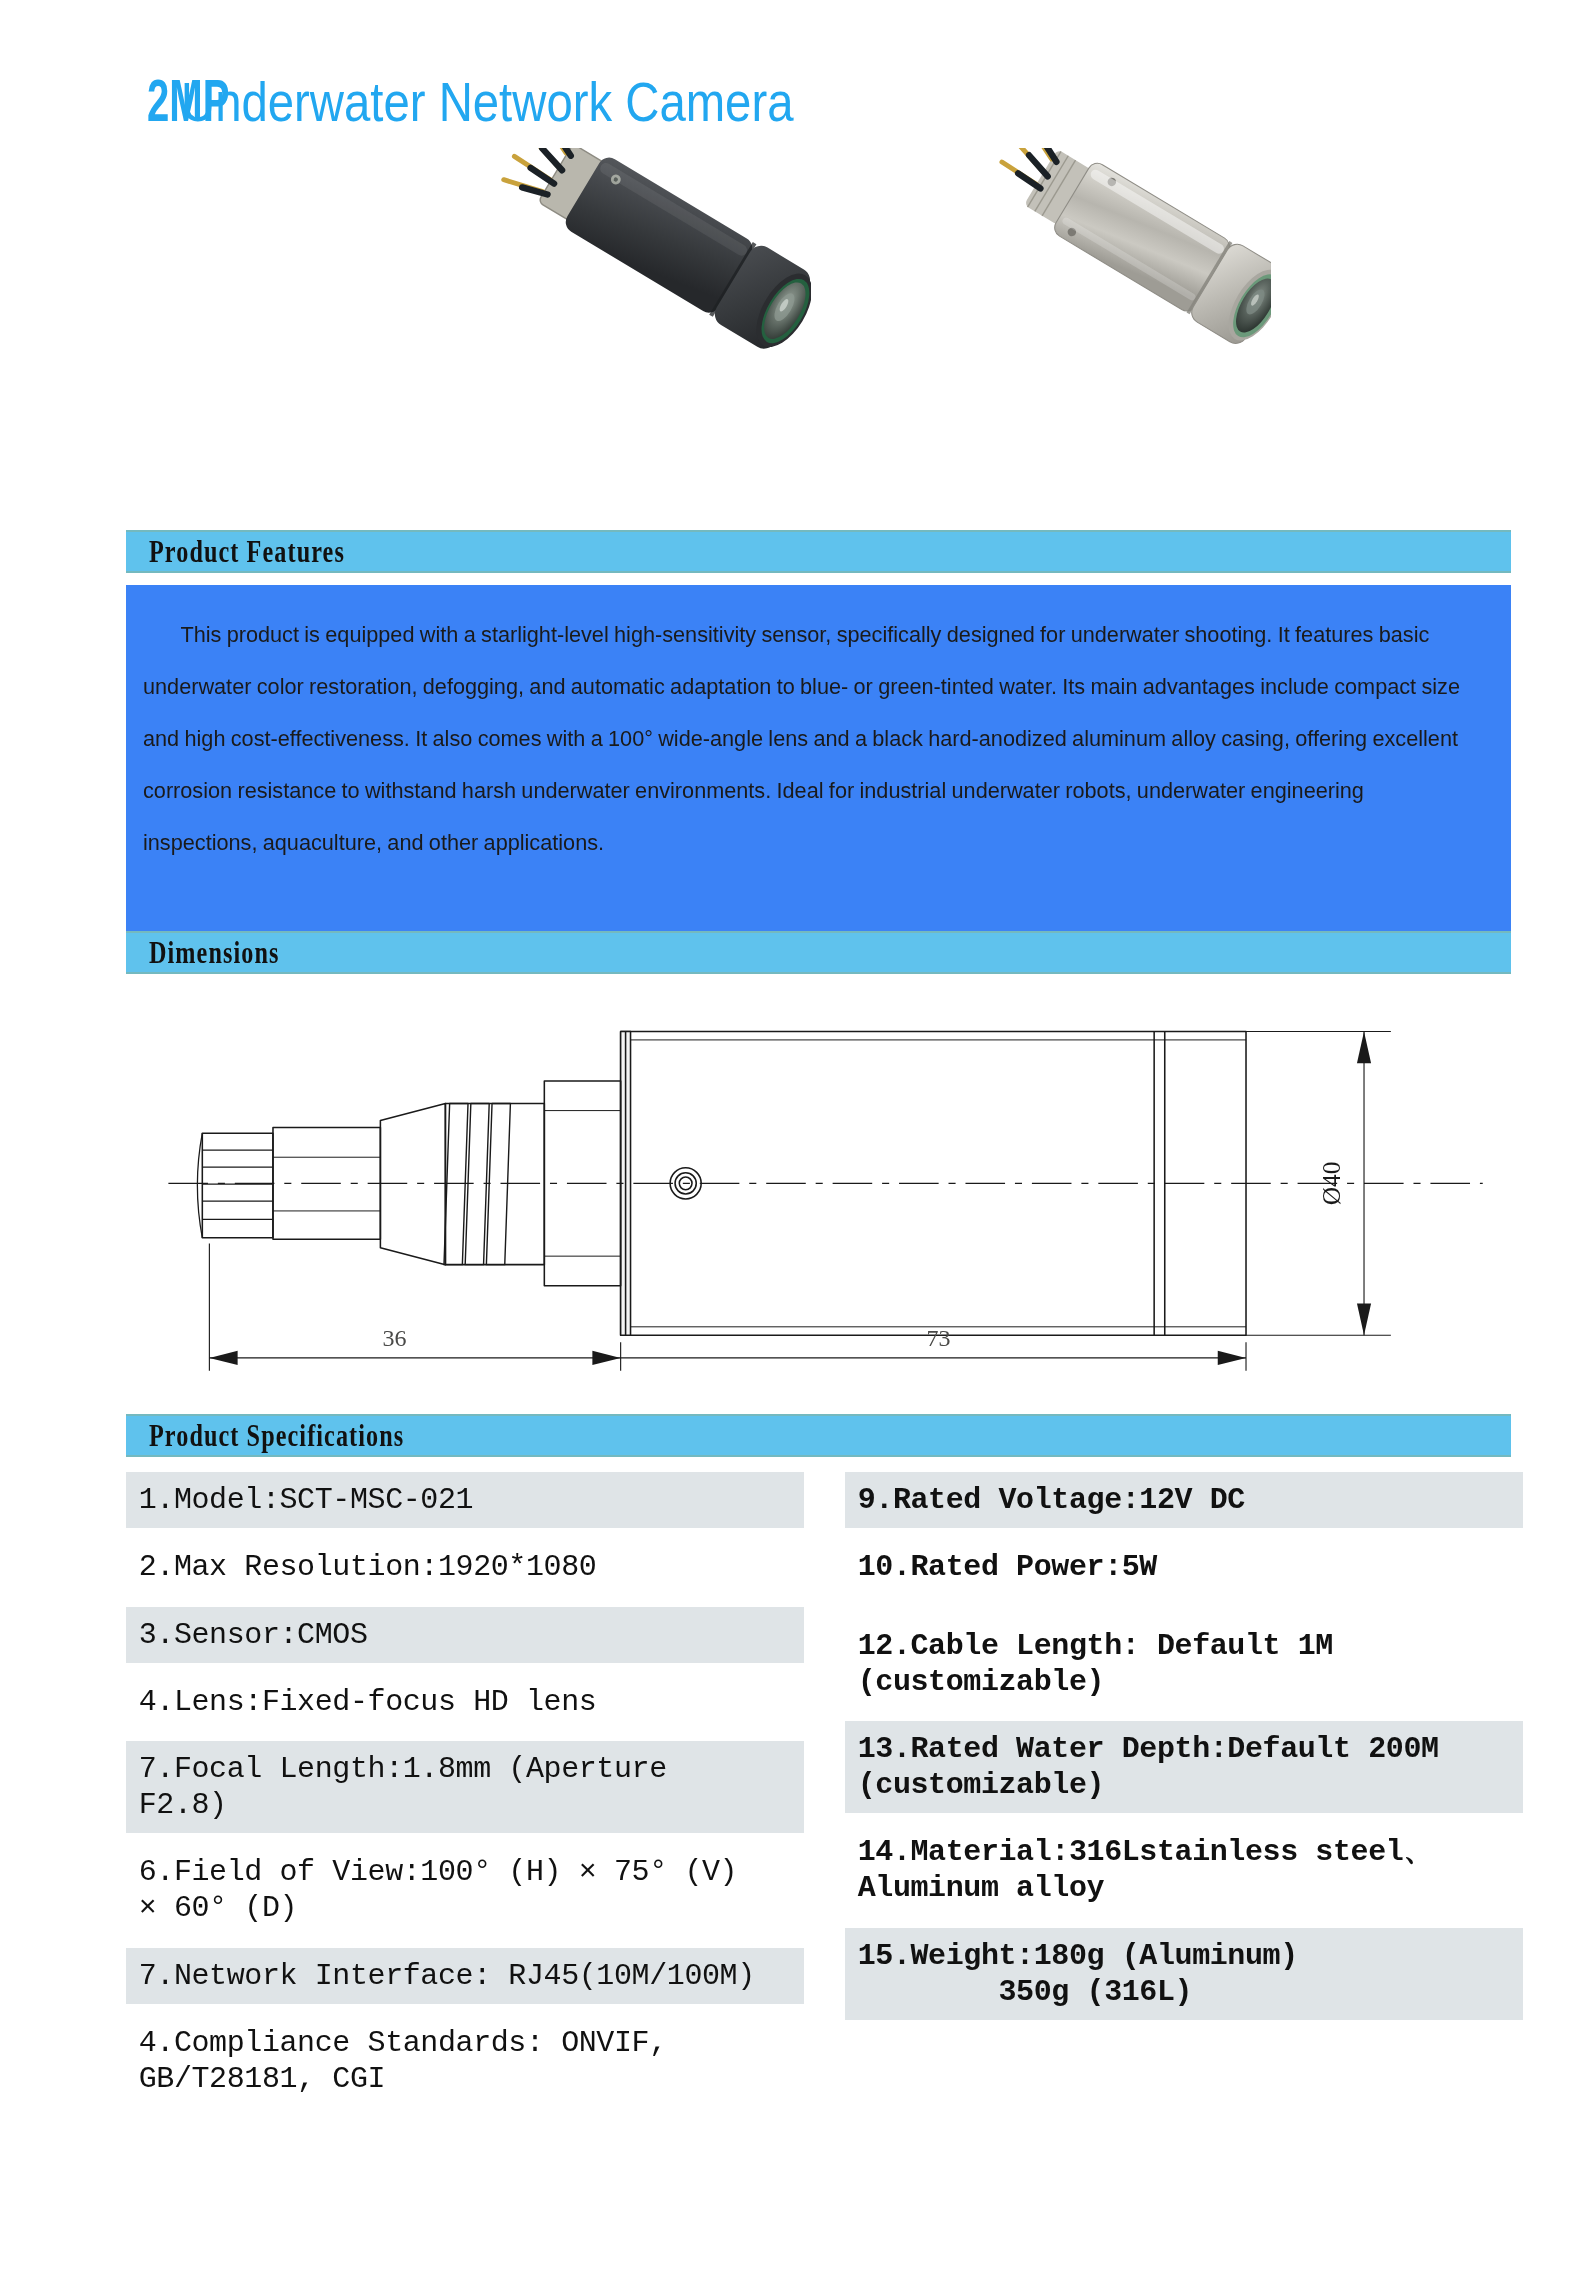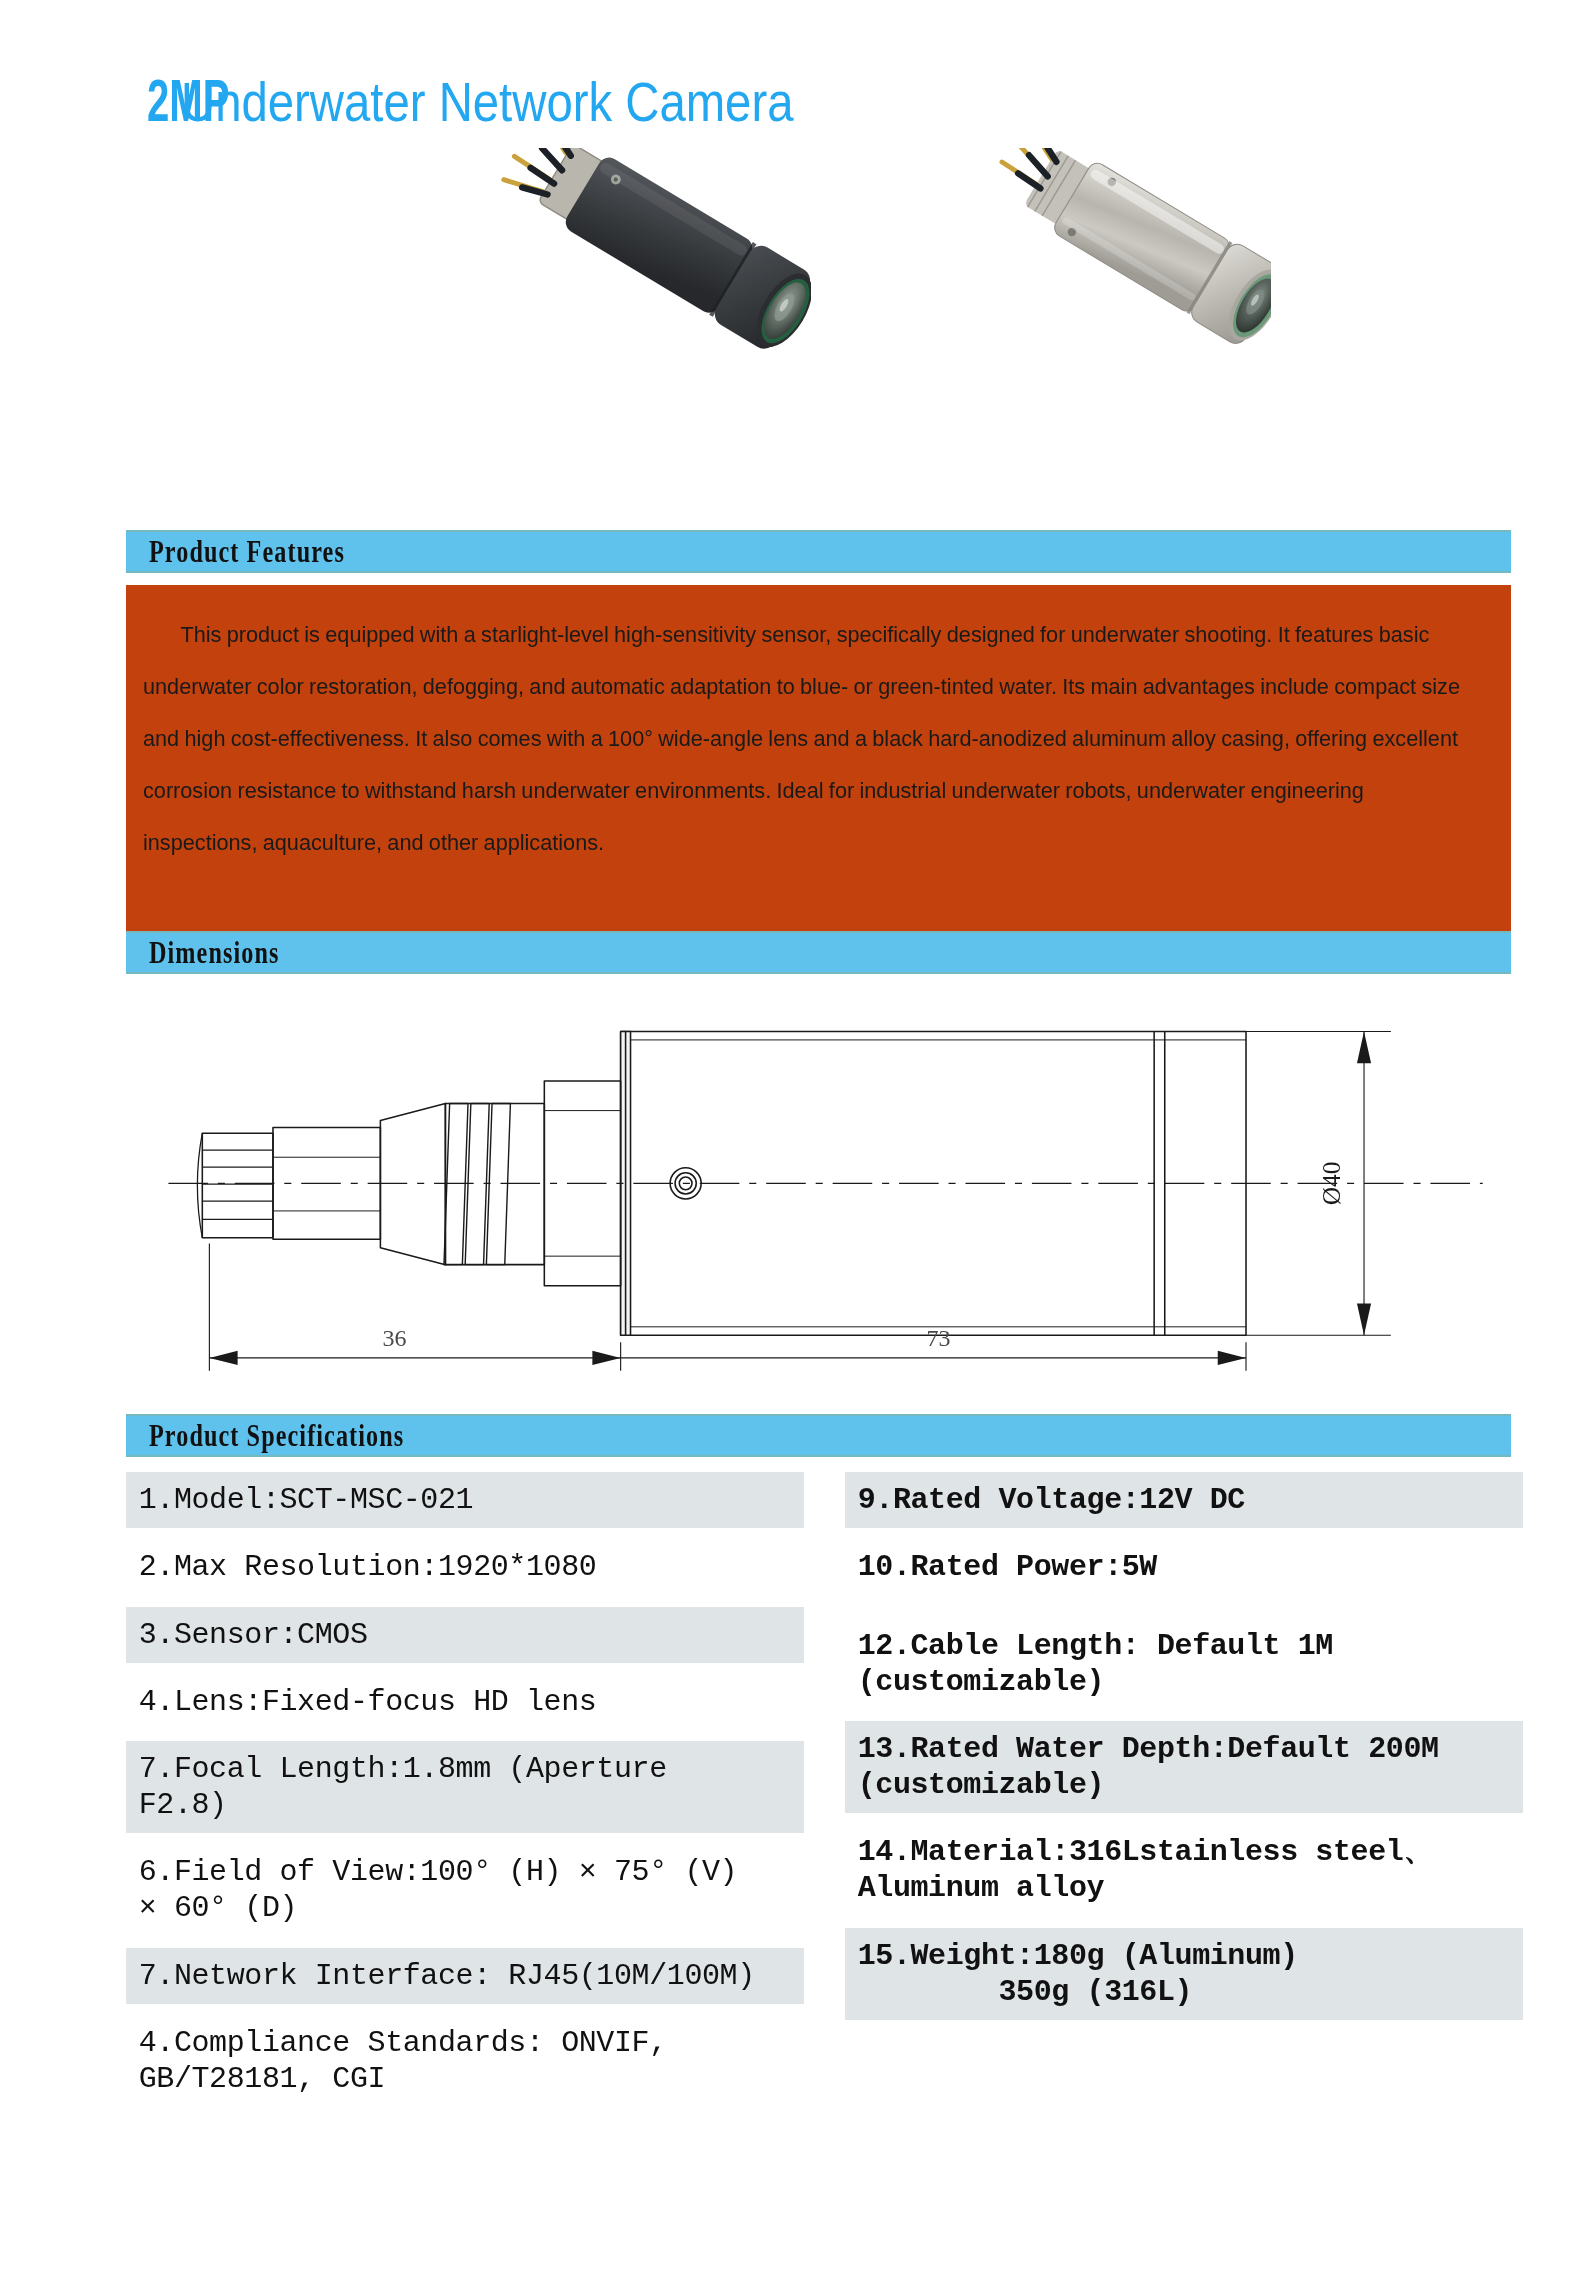--- a/index.html
+++ b/index.html
@@ -54,21 +54,21 @@
     letter-spacing:1.4px;white-space:nowrap;
   }
 
   #features-head{top:530px;}
   #dimensions-head{top:931px;}
   #specs-head{top:1414px;}
 
   
   .features-body{
     position:absolute;left:106px;top:585px;width:1385px;height:346px;
-    background:#c2410c;
+    background:#3b82f6;
     box-sizing:border-box;
     padding:24px 17px 7px 17px;
   }
   .features-body p{
     margin:0;
     font-family:"Liberation Sans", sans-serif;
     font-size:22px;line-height:52px;color:#1a1a1a;
     text-indent:38px;
     transform:scaleX(0.985);transform-origin:left top;
     word-spacing:-0.7px;

